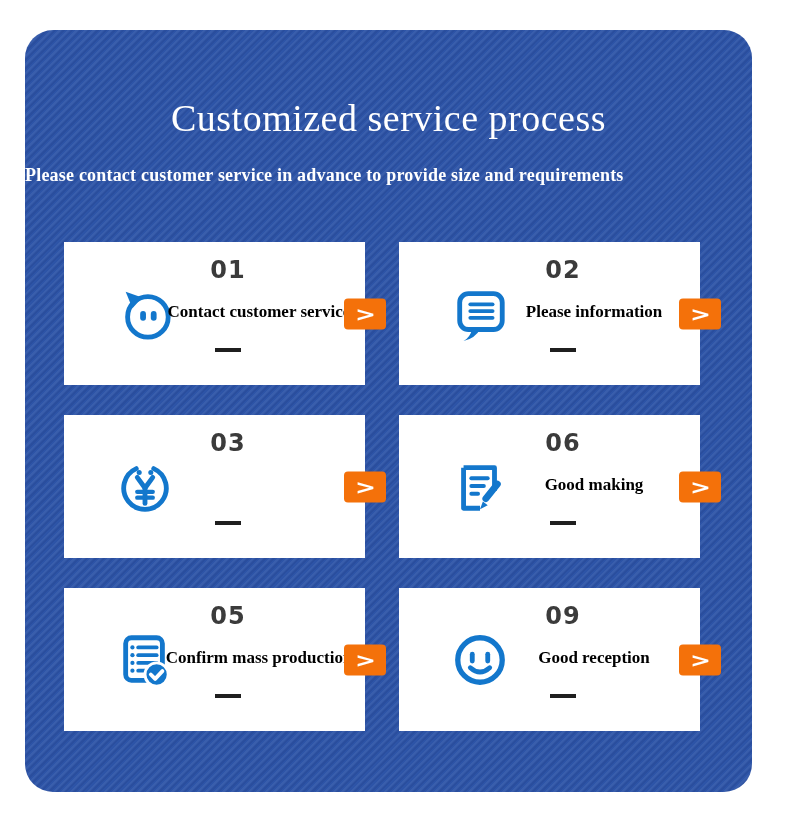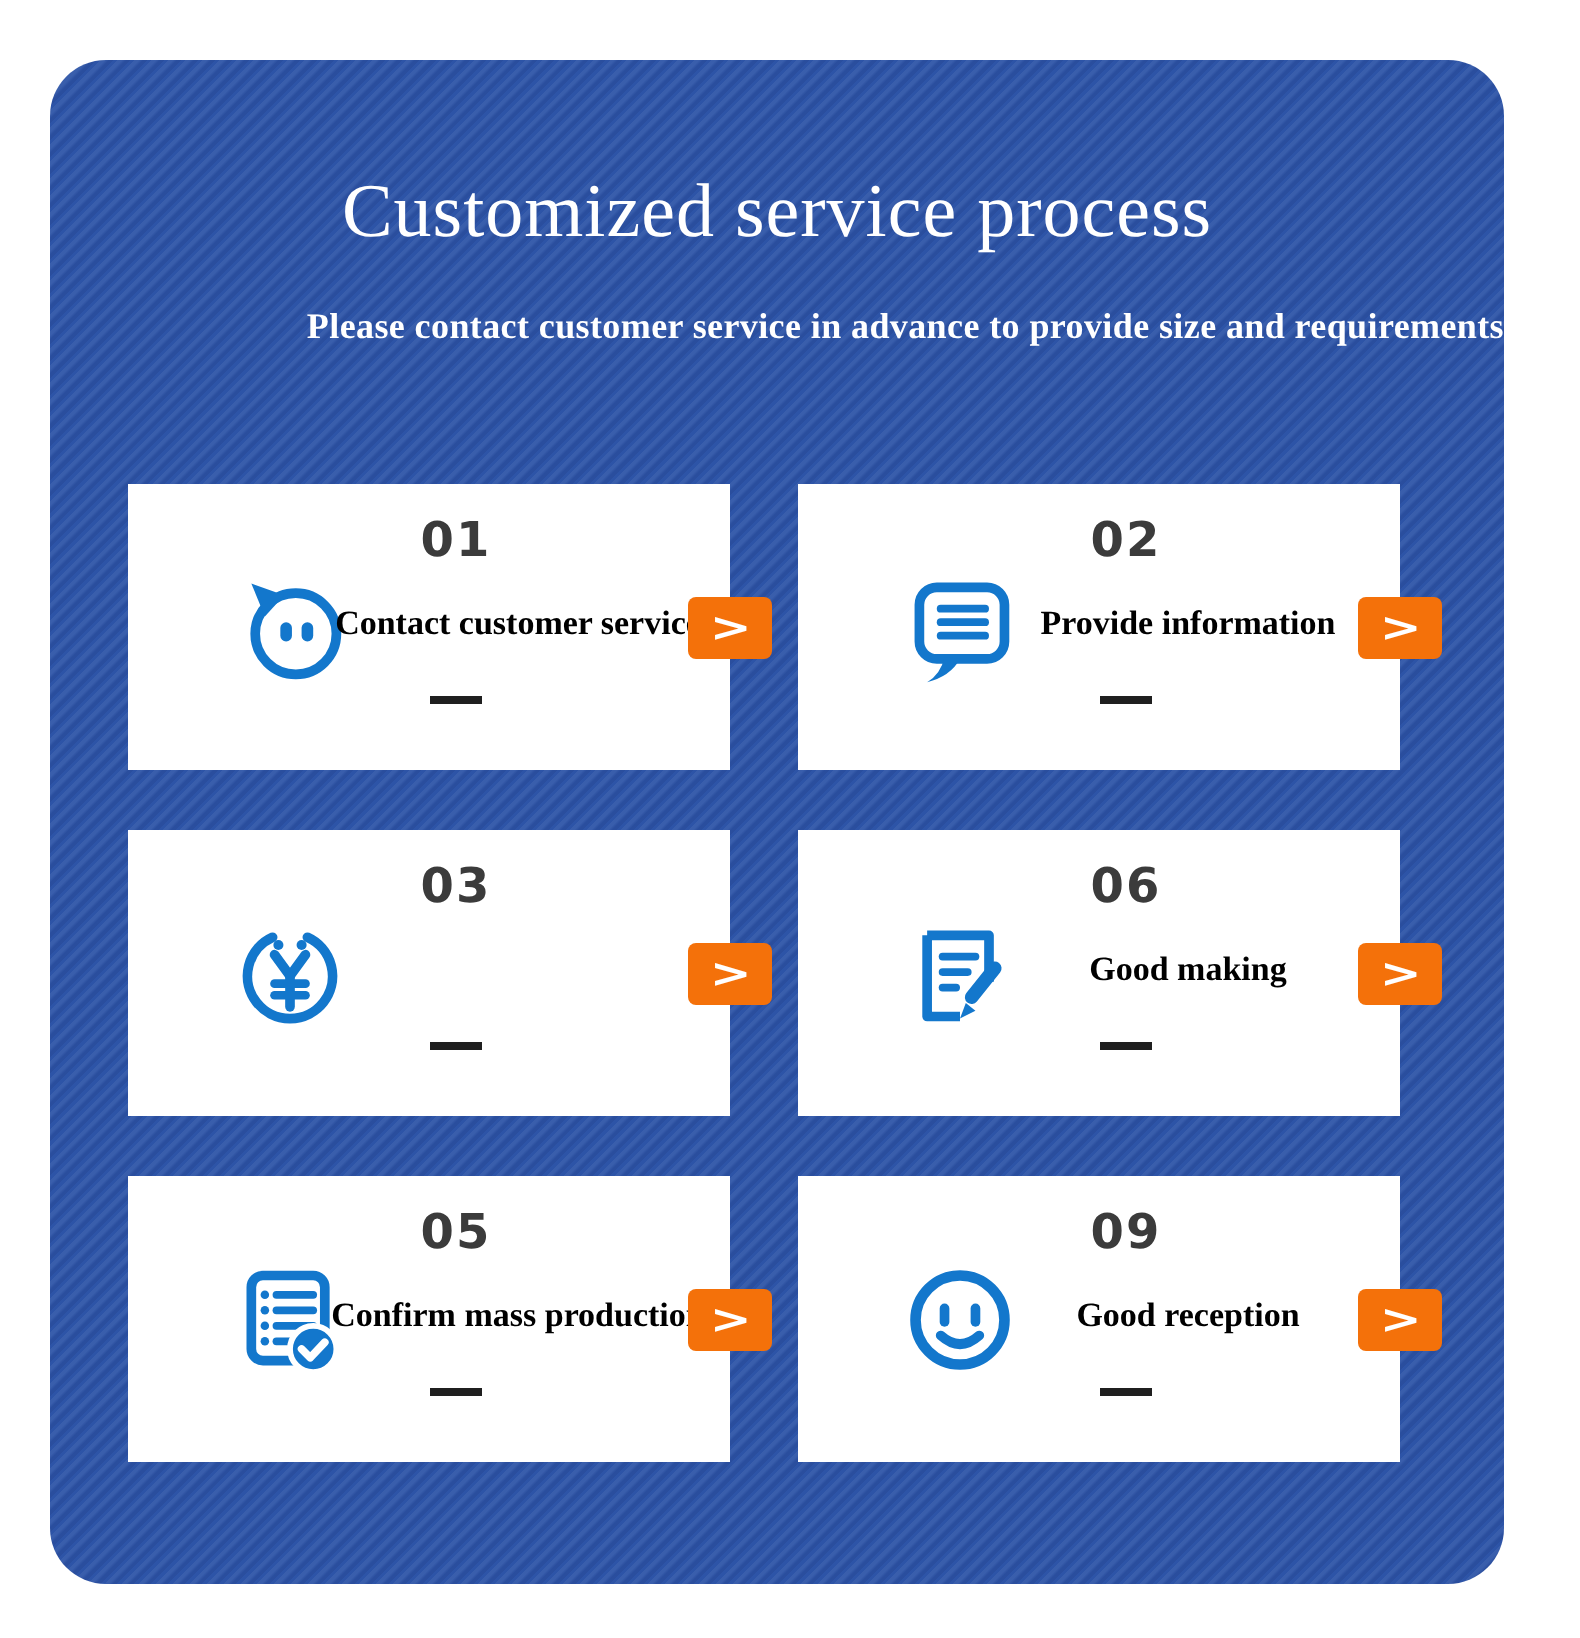--- a/index.html
+++ b/index.html
@@ -10,26 +10,26 @@
   .panel{
     position:absolute;left:25px;top:30px;width:727px;height:762px;
     border-radius:28px;
     background-color:#2d54a7;
     background-image:repeating-linear-gradient(135deg,
       rgba(255,255,255,0.06) 0px, rgba(255,255,255,0.06) 1.5px,
       rgba(0,0,40,0.07) 3px, rgba(0,0,40,0.07) 4.5px,
       transparent 4.5px, transparent 6px);
   }
   .title{
-    margin:0;padding-top:55px;text-align:center;
+    margin:12px;padding-top:55px;text-align:center;
     font-size:38px;font-weight:400;color:#ffffff;line-height:1.15;
     letter-spacing:0.5px;
   }
   .subtitle{
-    margin:0;margin-top:24px;text-align:right;
+    margin:0;margin-top:24px;text-align:left;
     font-size:18px;font-weight:bold;color:#ffffff;letter-spacing:0.2px;
   }
   .grid{
     position:absolute;left:39px;top:212px;
     display:grid;grid-template-columns:301px 301px;grid-auto-rows:143px;
     column-gap:34px;row-gap:30px;
   }
   .card{
     position:relative;background:#ffffff;
   }
@@ -90,21 +90,21 @@
       <span class="step-icon">
         <svg viewBox="0 0 60 60" fill="none">
           <rect x="9" y="9" width="44" height="37" rx="9" stroke="#1377cc" stroke-width="5"></rect>
           <path d="M22 45 Q20 54 13 58 Q25 55 30 46 Z" fill="#1377cc"></path>
           <line x1="20" y1="20" x2="43" y2="20" stroke="#1377cc" stroke-width="4" stroke-linecap="round"></line>
           <line x1="20" y1="27" x2="43" y2="27" stroke="#1377cc" stroke-width="4" stroke-linecap="round"></line>
           <line x1="20" y1="34" x2="43" y2="34" stroke="#1377cc" stroke-width="4" stroke-linecap="round"></line>
         </svg>
       </span>
       <div class="num">02</div>
-      <div class="label">Provide information</div>
+      <div class="label">Please information</div>
       <div class="dash"></div>
       <button class="arrow-btn">
           <span>&gt;</span>
         </button>
     </div>
 
     <div class="card">
       <span class="step-icon">
         <svg viewBox="0 0 60 60" fill="none">
           <path d="M21 11 A 22 22 0 1 0 39 11" stroke="#1377cc" stroke-width="5" stroke-linecap="round"></path>

